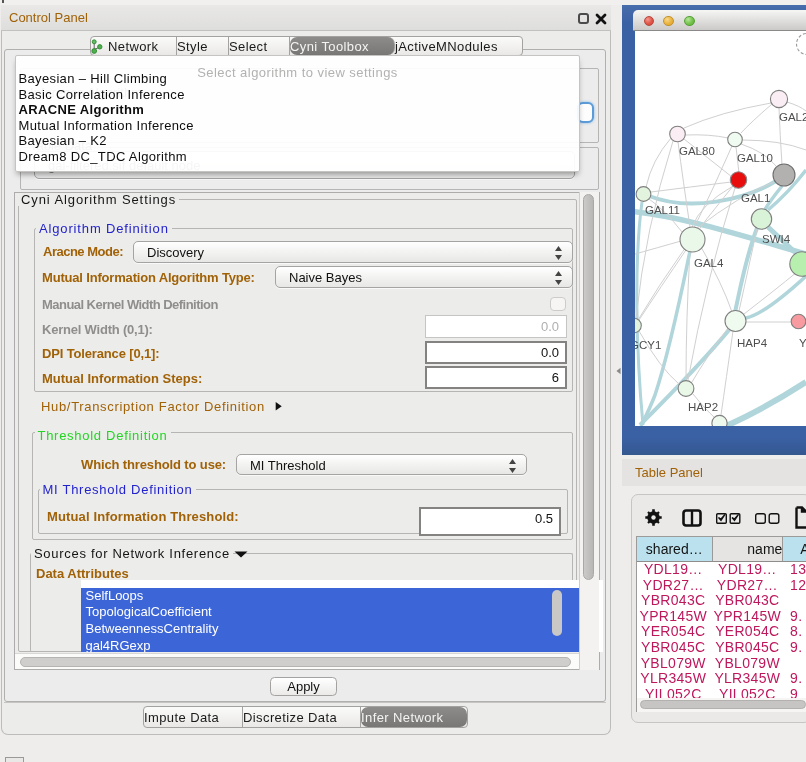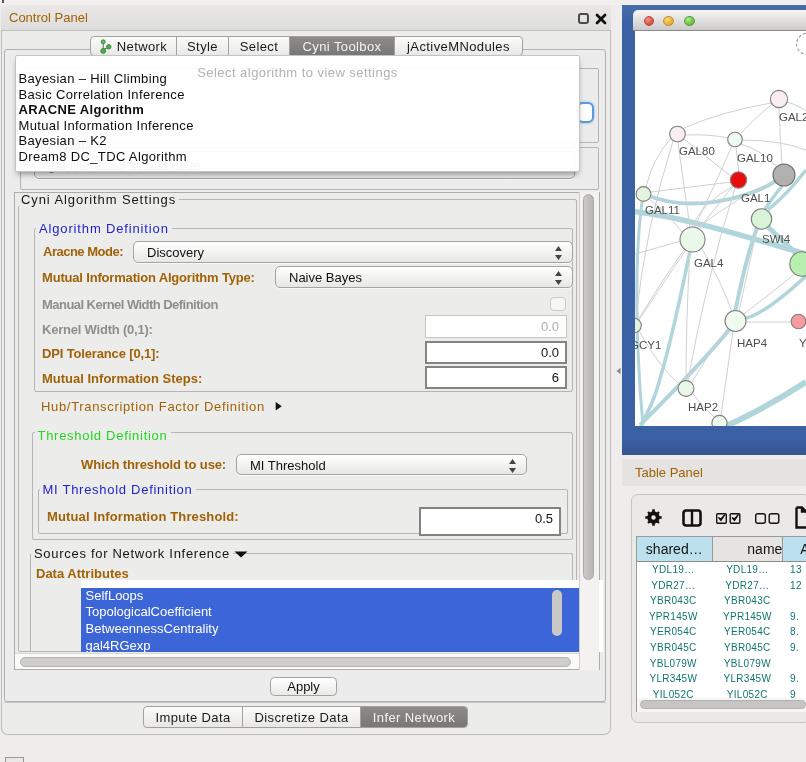--- a/index.html
+++ b/index.html
@@ -12,26 +12,26 @@
   .gbox { border:1px solid #b6b5b4; border-radius:2px; }
   .gtitle { font-size:13px; background:#ececeb; padding:0 3px; white-space:nowrap; line-height:13px; }
   .combo { border:1px solid #a5a4a3; border-radius:5px;
            background:linear-gradient(180deg,#ffffff 0%,#f4f4f3 45%,#e7e7e6 100%);
            box-shadow:0 1px 0 rgba(255,255,255,0.7); }
   .combo .ct { font-size:13px; color:#111; position:absolute; left:13px; top:3px; white-space:nowrap; }
   .carr { position:absolute; right:9px; top:4px; width:9px; height:14px; }
   .tfield { background:#fff; font-size:13px; text-align:right; }
   .tf1 { border:1px solid #c6c5c4; }
   .tf2 { border:2px solid #848382; }
-  .tseg { font-size:13px; letter-spacing:0.4px; color:#1a1a1a; display:flex; align-items:center; justify-content:center; border-right:1px solid #a3a2a1; height:100%; }
-  .tseg.sel { background:linear-gradient(180deg,#8d8c8b,#787776); color:#f4f4f3; }
+  .tseg { font-size:13px; letter-spacing:0.4px; color:#1a1a1a; display:flex; align-items:center; justify-content:flex-start; border-right:1px solid #a3a2a1; height:100%; }
+  .tseg.sel { background:linear-gradient(180deg,#8d8c8b,#787776); color:#f4f4f3;border-radius:7px; }
   .pit { font-size:13px; color:#0d0d0d; height:15.5px; line-height:15.5px; padding-left:2.5px; white-space:nowrap; letter-spacing:0.35px; }
   .lrow { width:502px; height:16.9px; background:#3c65d8; color:#fff; font-size:13px; line-height:16.9px; padding-left:4.5px; }
   .hc { text-align:center; line-height:25px; border-right:1px solid #9a9998; overflow:hidden; }
-  .trw { display:flex; height:15.6px; font-size:10px; letter-spacing:0.3px; color:#0f766e; }
+  .trw { display:flex; height:15.6px; font-size:14px; letter-spacing:0.3px; color:#be185d; }
   .trw div { line-height:15.6px; text-align:center; overflow:hidden; white-space:nowrap; }
   .trw div:nth-child(1) { width:73px; }
   .trw div:nth-child(2) { width:76px; }
   .trw div:nth-child(3) { width:21px; text-align:left; padding-left:5px; }
   .tl { width:10.6px; height:10.6px; border-radius:50%; border:0.8px solid; }
 </style>
 </head>
 <body>
 
 <div class="abs" style="left:0;top:0;width:806px;height:5px;background:#f1f0ef;"></div>

